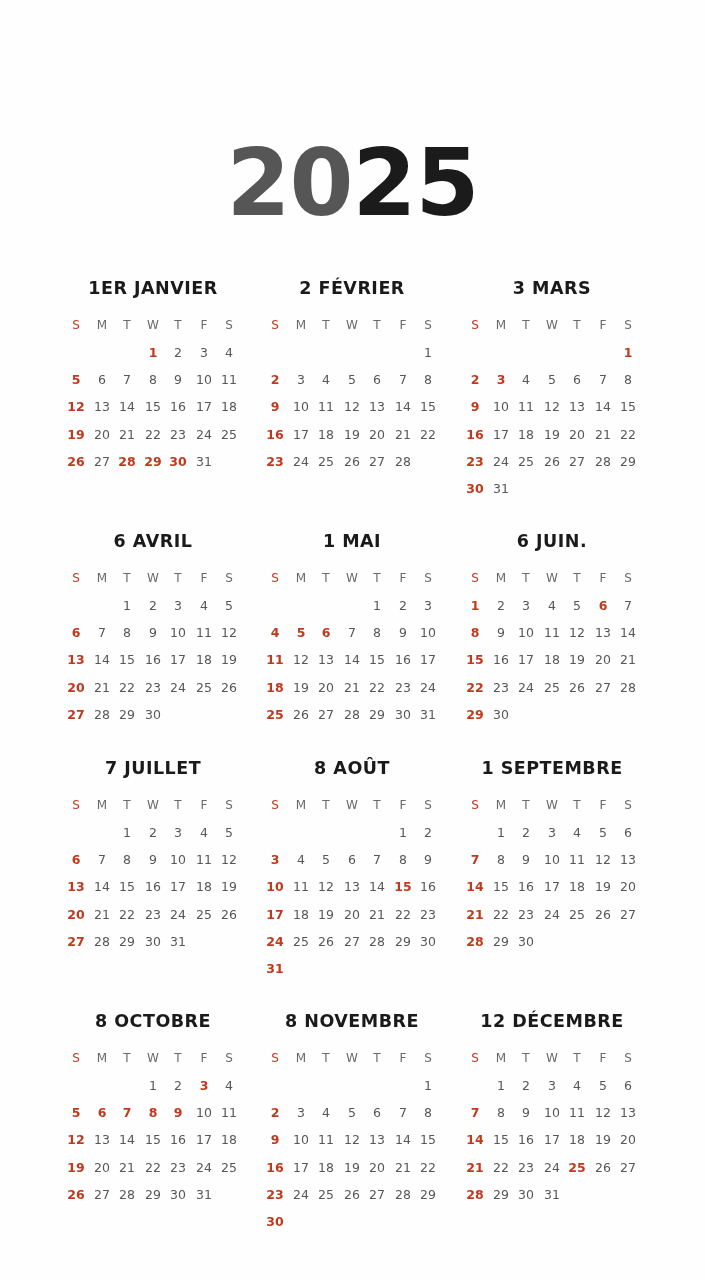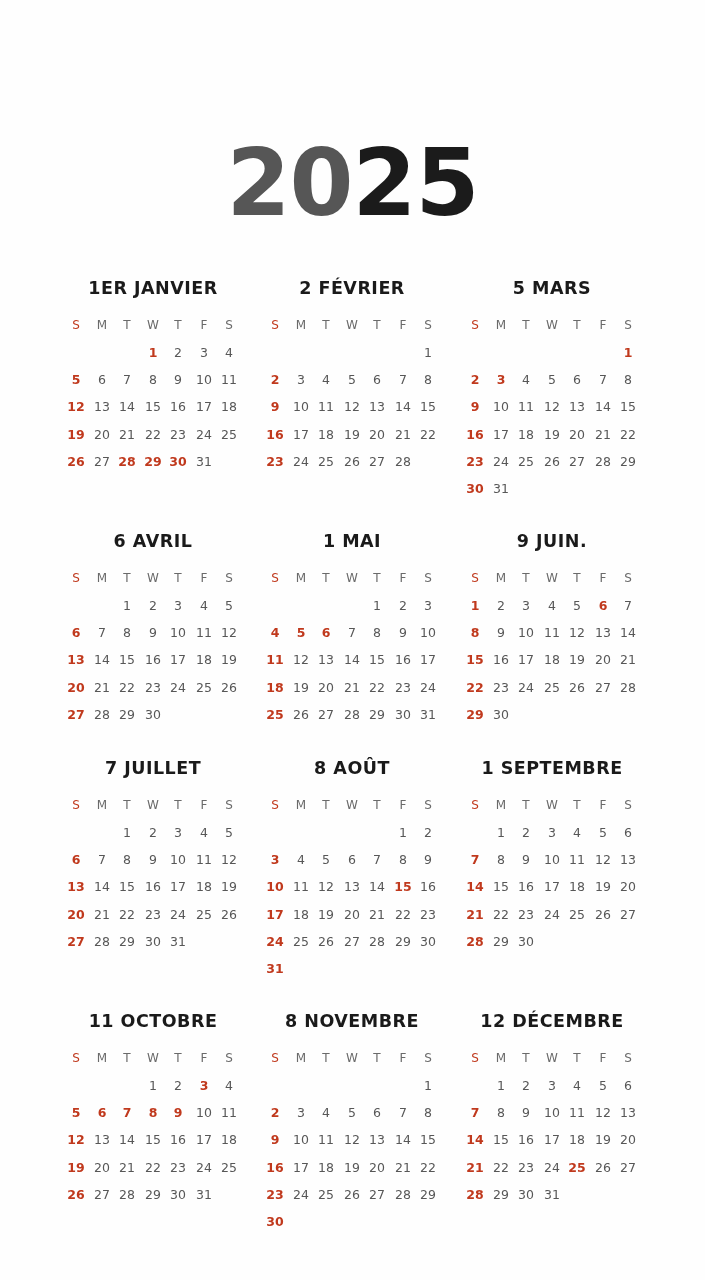--- a/index.html
+++ b/index.html
@@ -149,21 +149,21 @@
       <div class="cell" style="left: 141px; top: 148.6px;">21</div>
       <div class="cell" style="left: 166px; top: 148.6px;">22</div>
       <div class="cell red" style="left: 13px; top: 175.8px;">23</div>
       <div class="cell" style="left: 39px; top: 175.8px;">24</div>
       <div class="cell" style="left: 64px; top: 175.8px;">25</div>
       <div class="cell" style="left: 90px; top: 175.8px;">26</div>
       <div class="cell" style="left: 115px; top: 175.8px;">27</div>
       <div class="cell" style="left: 141px; top: 175.8px;">28</div>
     </div>
     <div class="month" style="left: 462px; top: 278px;">
-      <div class="month-title">5 MARS</div>
+      <div class="month-title">3 MARS</div>
       <div class="cell wd red" style="font-weight: normal; left: 13px; top: 39px;">S</div>
       <div class="cell wd" style="left: 39px; top: 39px;">M</div>
       <div class="cell wd" style="left: 64px; top: 39px;">T</div>
       <div class="cell wd" style="left: 90px; top: 39px;">W</div>
       <div class="cell wd" style="left: 115px; top: 39px;">T</div>
       <div class="cell wd" style="left: 141px; top: 39px;">F</div>
       <div class="cell wd" style="left: 166px; top: 39px;">S</div>
       <div class="cell red" style="left: 166px; top: 67px;">1</div>
       <div class="cell red" style="left: 13px; top: 94.2px;">2</div>
       <div class="cell red" style="left: 39px; top: 94.2px;">3</div>
@@ -271,21 +271,21 @@
       <div class="cell" style="left: 166px; top: 148.6px;">24</div>
       <div class="cell red" style="left: 13px; top: 175.8px;">25</div>
       <div class="cell" style="left: 39px; top: 175.8px;">26</div>
       <div class="cell" style="left: 64px; top: 175.8px;">27</div>
       <div class="cell" style="left: 90px; top: 175.8px;">28</div>
       <div class="cell" style="left: 115px; top: 175.8px;">29</div>
       <div class="cell" style="left: 141px; top: 175.8px;">30</div>
       <div class="cell" style="left: 166px; top: 175.8px;">31</div>
     </div>
     <div class="month" style="left: 462px; top: 531px;">
-      <div class="month-title">9 JUIN.</div>
+      <div class="month-title">6 JUIN.</div>
       <div class="cell wd red" style="font-weight: normal; left: 13px; top: 39px;">S</div>
       <div class="cell wd" style="left: 39px; top: 39px;">M</div>
       <div class="cell wd" style="left: 64px; top: 39px;">T</div>
       <div class="cell wd" style="left: 90px; top: 39px;">W</div>
       <div class="cell wd" style="left: 115px; top: 39px;">T</div>
       <div class="cell wd" style="left: 141px; top: 39px;">F</div>
       <div class="cell wd" style="left: 166px; top: 39px;">S</div>
       <div class="cell red" style="left: 13px; top: 67px;">1</div>
       <div class="cell" style="left: 39px; top: 67px;">2</div>
       <div class="cell" style="left: 64px; top: 67px;">3</div>
@@ -433,21 +433,21 @@
       <div class="cell" style="left: 64px; top: 148.6px;">23</div>
       <div class="cell" style="left: 90px; top: 148.6px;">24</div>
       <div class="cell" style="left: 115px; top: 148.6px;">25</div>
       <div class="cell" style="left: 141px; top: 148.6px;">26</div>
       <div class="cell" style="left: 166px; top: 148.6px;">27</div>
       <div class="cell red" style="left: 13px; top: 175.8px;">28</div>
       <div class="cell" style="left: 39px; top: 175.8px;">29</div>
       <div class="cell" style="left: 64px; top: 175.8px;">30</div>
     </div>
     <div class="month" style="left: 63px; top: 1011px;">
-      <div class="month-title">11 OCTOBRE</div>
+      <div class="month-title">8 OCTOBRE</div>
       <div class="cell wd red" style="font-weight: normal; left: 13px; top: 39px;">S</div>
       <div class="cell wd" style="left: 39px; top: 39px;">M</div>
       <div class="cell wd" style="left: 64px; top: 39px;">T</div>
       <div class="cell wd" style="left: 90px; top: 39px;">W</div>
       <div class="cell wd" style="left: 115px; top: 39px;">T</div>
       <div class="cell wd" style="left: 141px; top: 39px;">F</div>
       <div class="cell wd" style="left: 166px; top: 39px;">S</div>
       <div class="cell" style="left: 90px; top: 67px;">1</div>
       <div class="cell" style="left: 115px; top: 67px;">2</div>
       <div class="cell red" style="left: 141px; top: 67px;">3</div>

